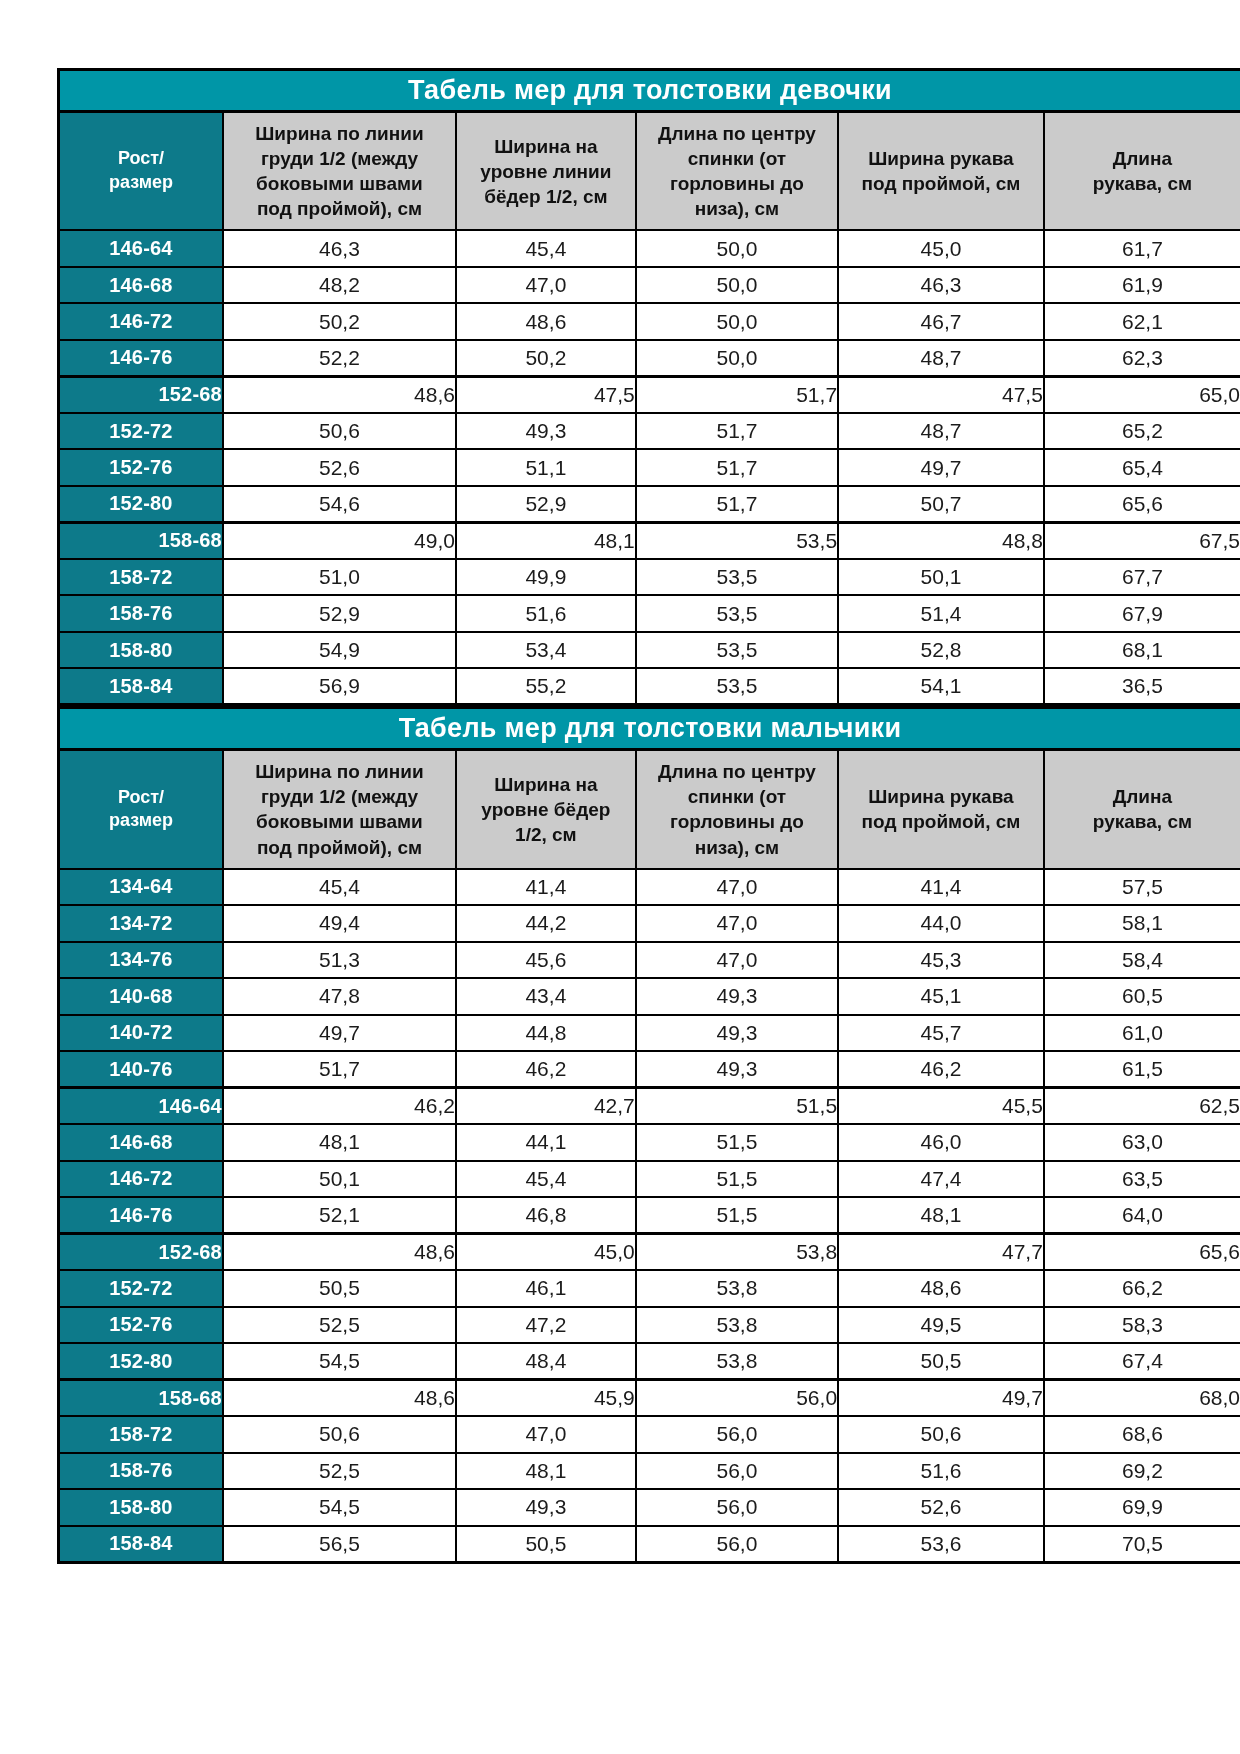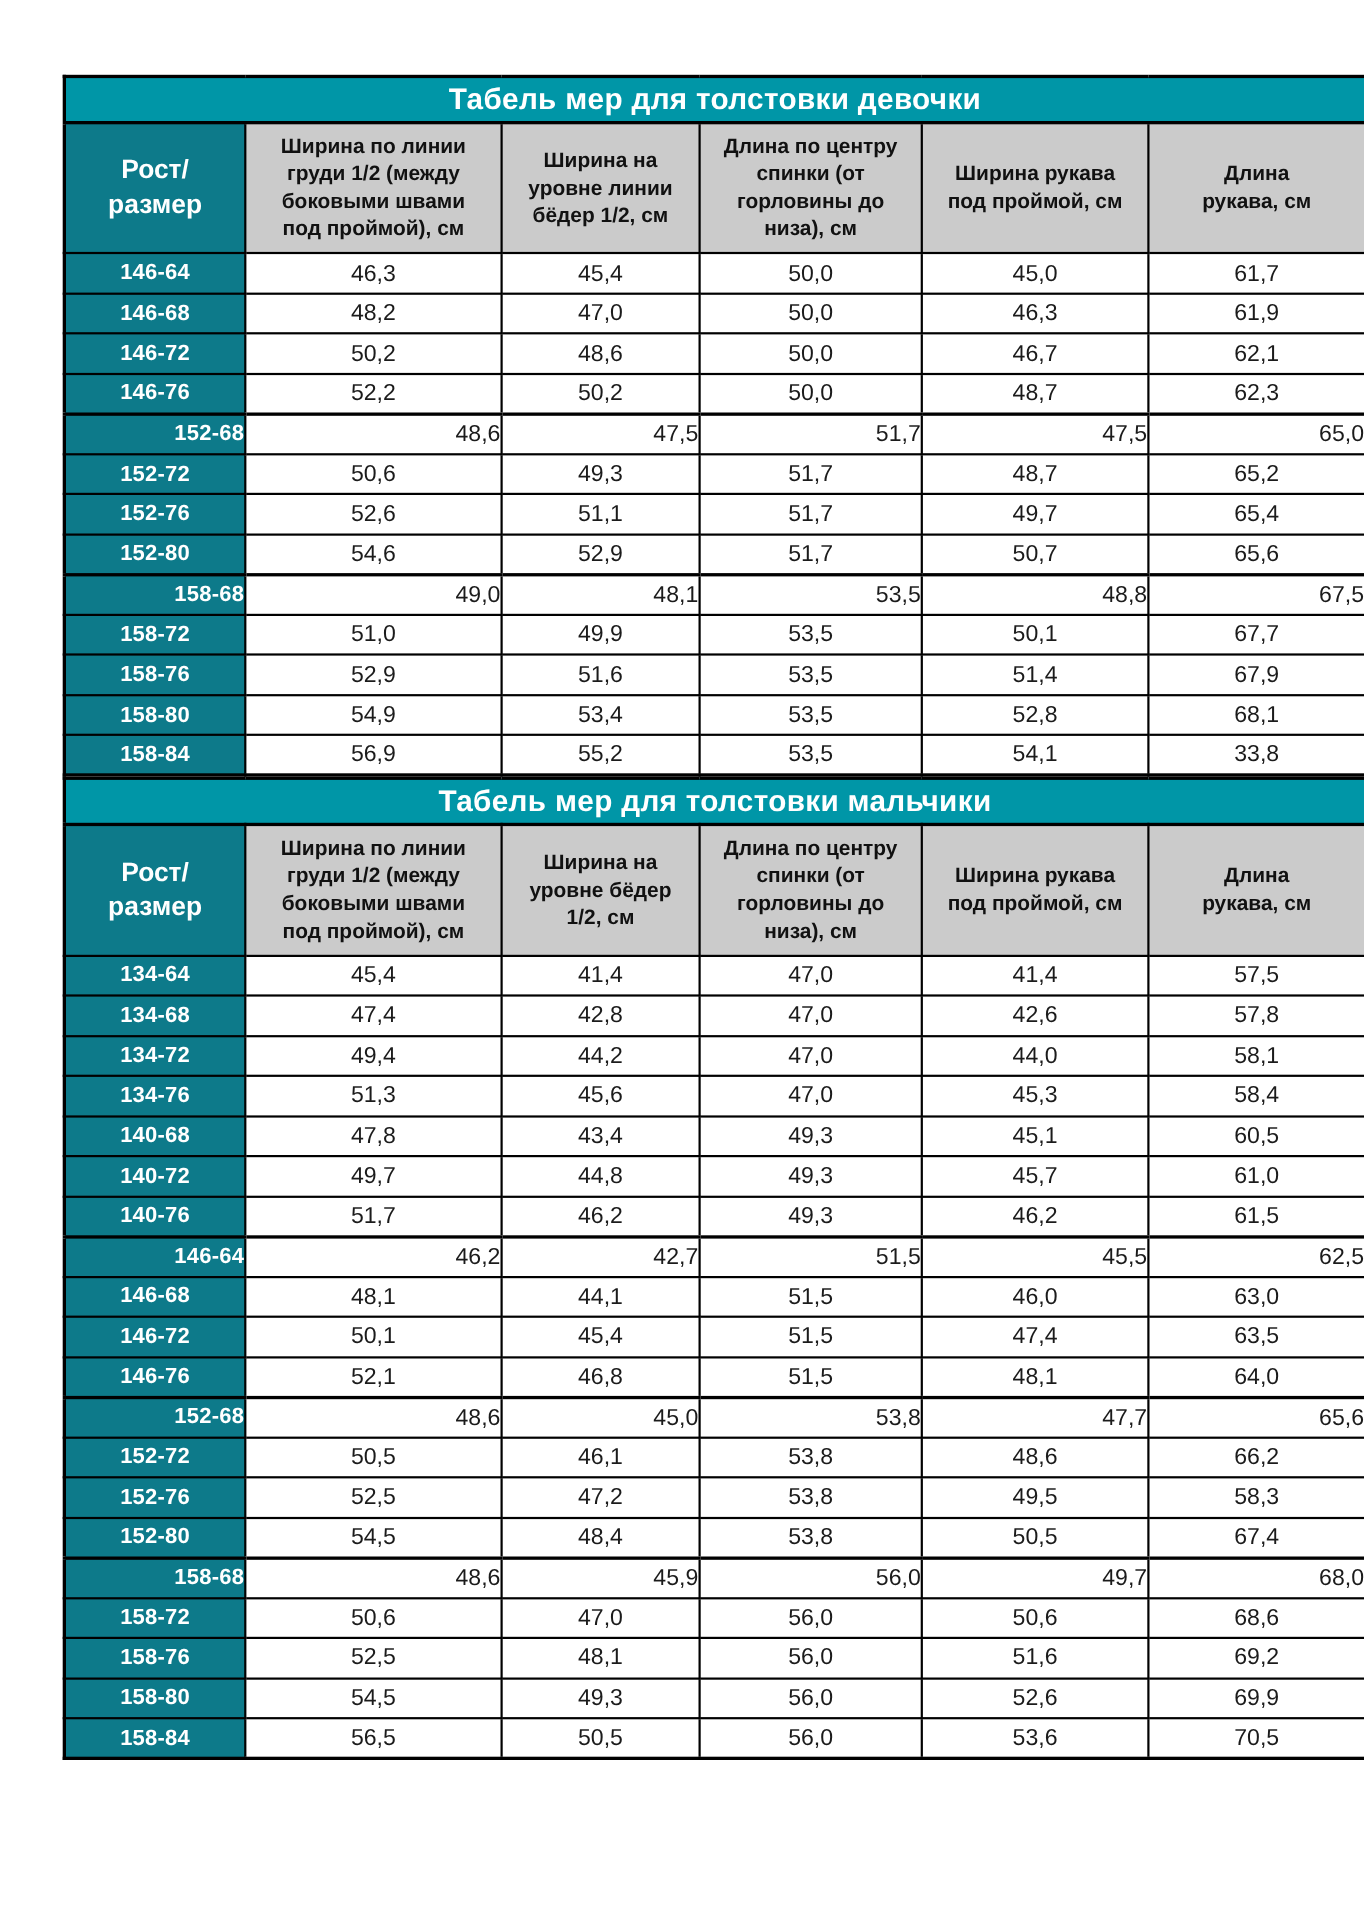--- a/index.html
+++ b/index.html
@@ -48,21 +48,21 @@
     font-size: 19px;
     font-weight: bold;
     line-height: 1.32;
     white-space: pre-line;
     padding: 8px 4px;
     height: 108px;
   }
   .head-row th.corner-cell {
     background: var(--row_header_bg);
     color: #ffffff;
-    font-size: 24px;
+    font-size: 18px;
   }
   tbody tr { height: 36.5px; }
   tbody th.size-cell {
     background: var(--row_header_bg);
     color: #ffffff;
     font-size: 20px;
     font-weight: bold;
     letter-spacing: 0.2px;
   }
   tbody td {
@@ -208,21 +208,21 @@
             <td>53,5</td>
             <td>52,8</td>
             <td>68,1</td>
           </tr>
           <tr>
             <th class="size-cell">158-84</th>
             <td>56,9</td>
             <td>55,2</td>
             <td>53,5</td>
             <td>54,1</td>
-            <td>33,8</td>
+            <td>36,5</td>
           </tr>
         </tbody>
       </table>
       <table class="size-table second-table">
         <colgroup>
           <col style="width: 13.9%;">
           <col style="width: 19.7%;">
           <col style="width: 15.2%;">
           <col style="width: 17.1%;">
           <col style="width: 17.4%;">
@@ -255,28 +255,20 @@
         <tbody>
           <tr>
             <th class="size-cell">134-64</th>
             <td>45,4</td>
             <td>41,4</td>
             <td>47,0</td>
             <td>41,4</td>
             <td>57,5</td>
           </tr>
           <tr>
-            <th class="size-cell">134-68</th>
-            <td>47,4</td>
-            <td>42,8</td>
-            <td>47,0</td>
-            <td>42,6</td>
-            <td>57,8</td>
-          </tr>
-          <tr>
             <th class="size-cell">134-72</th>
             <td>49,4</td>
             <td>44,2</td>
             <td>47,0</td>
             <td>44,0</td>
             <td>58,1</td>
           </tr>
           <tr>
             <th class="size-cell">134-76</th>
             <td>51,3</td>

